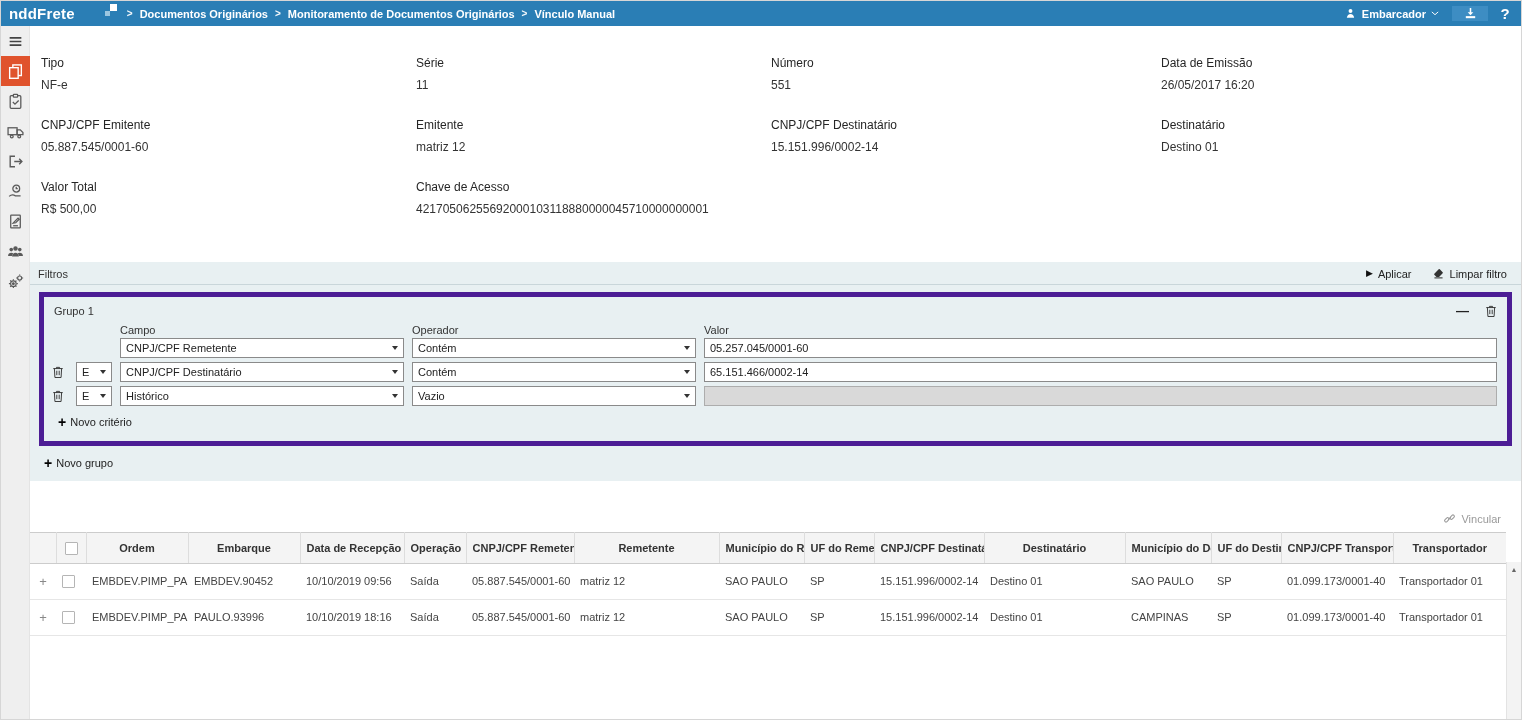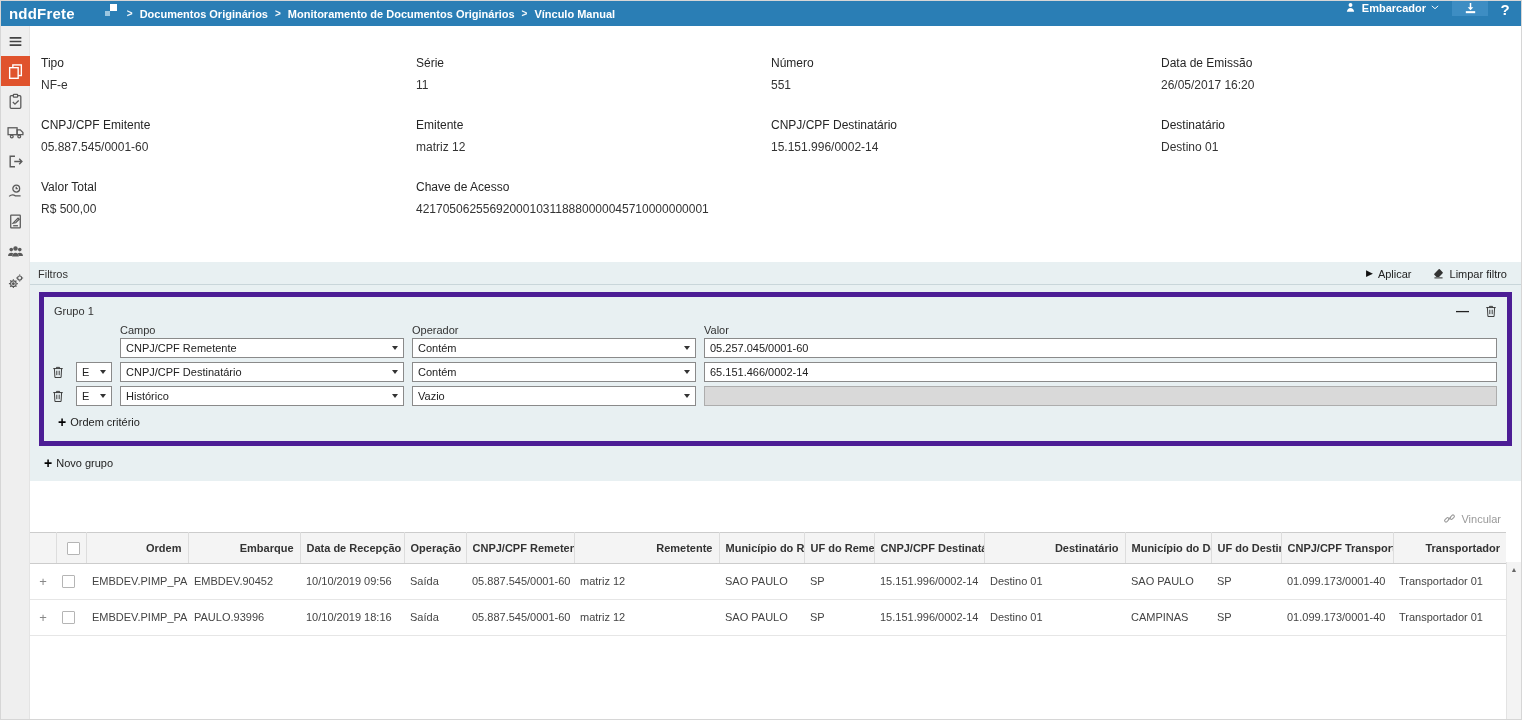--- a/index.html
+++ b/index.html
@@ -9,21 +9,21 @@
   
   .topbar { position:absolute; left:0; top:0; right:0; height:25px; background:#2a7eb5; display:flex; align-items:center; color:#fff; }
   .logo { display:flex; align-items:flex-start; padding:0 10px 0 8px; cursor:pointer;gap:28px; }
   .logo-text { font-size:15px; font-weight:700; letter-spacing:.2px; line-height:25px; }
   .logo-mark { position:relative; width:12px; height:12px; margin:3px 0 0 2px; display:inline-block; }
   .logo-mark .sq1 { position:absolute; right:0; top:0; width:7px; height:7px; background:#fff; }
   .logo-mark .sq2 { position:absolute; left:0; bottom:0; width:5px; height:5px; background:#9cc6e0; }
   .breadcrumb { display:flex; align-items:center; gap:7px; font-size:11px; font-weight:700; }
   .crumb-sep { font-weight:700; font-size:10px; opacity:.95; }
   .crumb { cursor:pointer; white-space:nowrap; }
-  .topbar-right { margin-left:auto; display:flex; align-items:flex-start; height:25px; }
+  .topbar-right { margin-left:auto; display:flex; align-items:center; height:25px; }
   .user-menu { display:flex; align-items:center; gap:5px; padding:0 12px; font-size:11px; font-weight:700; cursor:pointer; }
   .tb-divider { width:1px; background:rgba(255,255,255,.45); margin:0; }
   .topbar-btn { display:flex; align-items:center; justify-content:center; width:36px; background:#3d8dc3; border:none; color:#fff; cursor:pointer; }
   .topbar-btn.help { background:#2a7eb5; font-size:15px; font-weight:700; width:32px; }
 
   
   .sidebar { position:absolute; left:0; top:25px; bottom:0; width:29px; background:#efefef; border-right:1px solid #e4e4e4; display:flex; flex-direction:column; align-items:center; }
   .side-item { width:29px; height:30px; display:flex; align-items:center; justify-content:center; cursor:pointer; }
   .side-item svg { width:17px; height:17px; }
   .side-item.active { background:#e0532d; }
@@ -65,21 +65,21 @@
   .new-criterion { margin:10px 0 13px 14px; }
   .new-group { padding:11px 0 12px 14px; }
 
   
   .vincular-row { display:flex; justify-content:flex-end; padding:31px 20px 7px 0; }
   .vincular { display:flex; align-items:center; gap:5px; font-size:11px; color:#9a9a9a; cursor:pointer; }
 
   
   .table-wrap { position:relative; flex:1; }
   table { border-collapse:collapse; table-layout:fixed; width:calc(100% - 15px); }
-  thead th { background:#f4f4f4; font-size:11px; font-weight:700; color:#333; text-align:right; padding:8px 6px; border-right:1px solid #ddd; border-top:1px solid #ccc; border-bottom:1px solid #ccc; white-space:nowrap; overflow:hidden; }
+  thead th { background:#f4f4f4; font-size:11px; font-weight:700; color:#333; text-align:center; padding:8px 6px; border-right:1px solid #ddd; border-top:1px solid #ccc; border-bottom:1px solid #ccc; white-space:nowrap; overflow:hidden; }
   thead th:last-child { border-right:none; }
   tbody td { font-size:11px; color:#444; padding:10px 6px; border-bottom:1px solid #e6e6e6; white-space:nowrap; overflow:hidden; }
   td.expand { color:#888; font-size:13px; text-align:center; cursor:pointer; }
   .checkbox { display:inline-block; width:13px; height:13px; background:#fff; border:1px solid #b5b5b5; border-radius:1px; vertical-align:middle; cursor:pointer; }
   .vscrollbar { position:absolute; top:30px; bottom:0; right:0; width:15px; background:#f3f3f3; border-left:1px solid #e3e3e3; text-align:center; }
   .vscroll-arrow { display:block; font-size:7px; color:#666; padding-top:4px; cursor:pointer; }
 </style>
 </head>
 <body>
 
@@ -339,21 +339,21 @@
           </div>
           <div class="selectbox">
             <span>Vazio</span>
             <span class="arrow"></span>
           </div>
           <input class="val-input" type="text" disabled="" style="">
         </div>
 
         <div class="add-link new-criterion">
           <span class="plus-glyph">+</span>
-          <span>Ordem critério</span>
+          <span>Novo critério</span>
         </div>
       </div>
 
       <div class="add-link new-group">
         <span class="plus-glyph">+</span>
         <span>Novo grupo</span>
       </div>
     </section>
 
     <div class="vincular-row">

